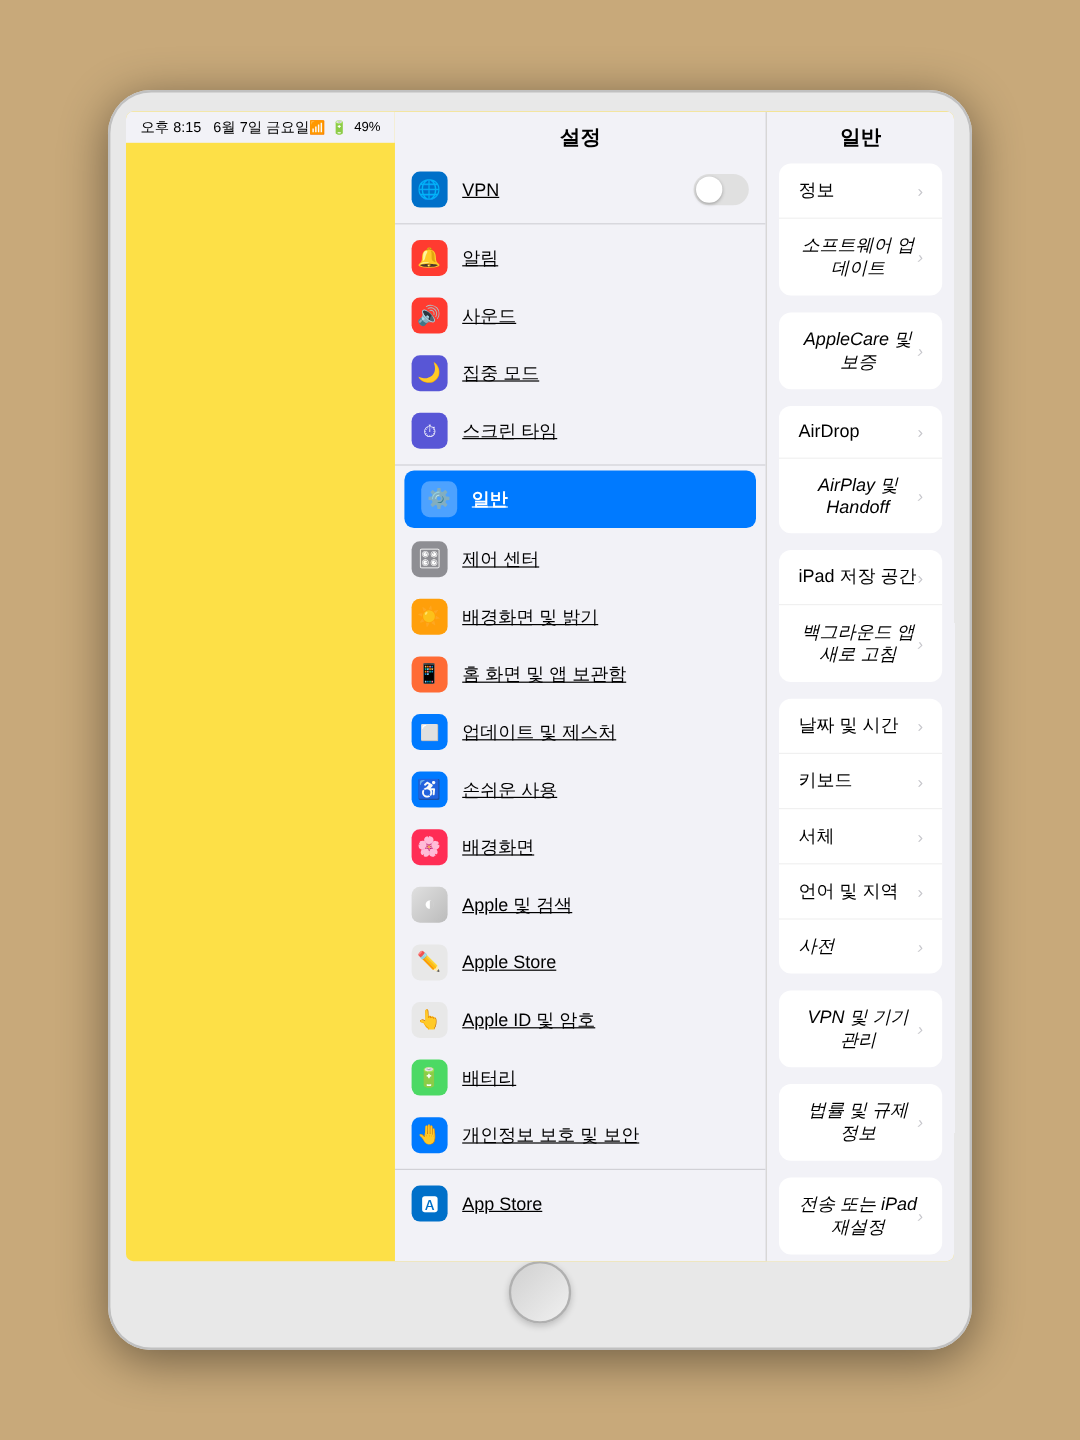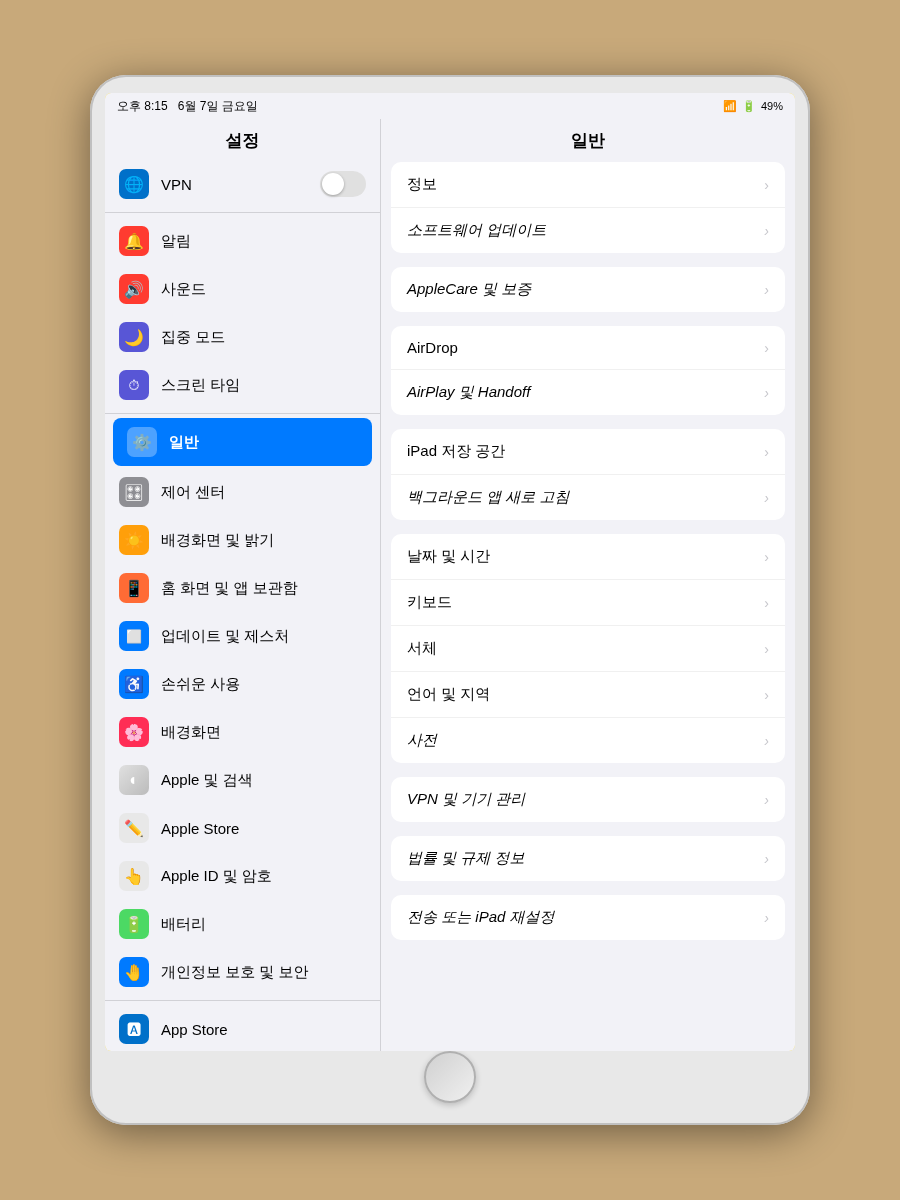--- a/index.html
+++ b/index.html
@@ -36,21 +36,21 @@
       transform: translateX(-50%);
     }
     .ipad-screen {
       width: 690px;
       height: 960px;
       background: #fde047;
       border-radius: 6px;
       overflow: hidden;
       position: relative;
       display: flex;
-      flex-direction: column;
+      flex-direction: row;
     }
     .status-bar {
       display: flex;
       justify-content: space-between;
       align-items: center;
       padding: 4px 12px;
       background: #f2f2f7;
       font-size: 12px;
       color: #000;
       height: 26px;
@@ -58,21 +58,21 @@
     }
     .status-bar-left { font-size: 12px; font-weight: 500; }
     .status-bar-right { display: flex; align-items: center; gap: 5px; font-size: 11px; }
     .main-content {
       display: flex;
       flex: 1;
       overflow: hidden;
     }
     
     .sidebar {
-      width: 276px;
+      width: 310px;
       background: #f2f2f7;
       flex-shrink: 0;
       overflow-y: auto;
       border-right: 1px solid #d1d1d6;
     }
     .sidebar-title {
       text-align: center;
       font-size: 17px;
       font-weight: 600;
       padding: 10px 0 8px;
@@ -99,20 +99,21 @@
       align-items: center;
       justify-content: center;
       margin-right: 12px;
       flex-shrink: 0;
       font-size: 16px;
       color: #fff;
     }
     .item-label {
       font-size: 15px;
       color: #000;
+      text-decoration: underline;
     }
     .vpn-row {
       display: flex;
       align-items: center;
       justify-content: space-between;
       padding: 9px 14px;
     }
     .vpn-left { display: flex; align-items: center; }
     .toggle {
       width: 46px;

